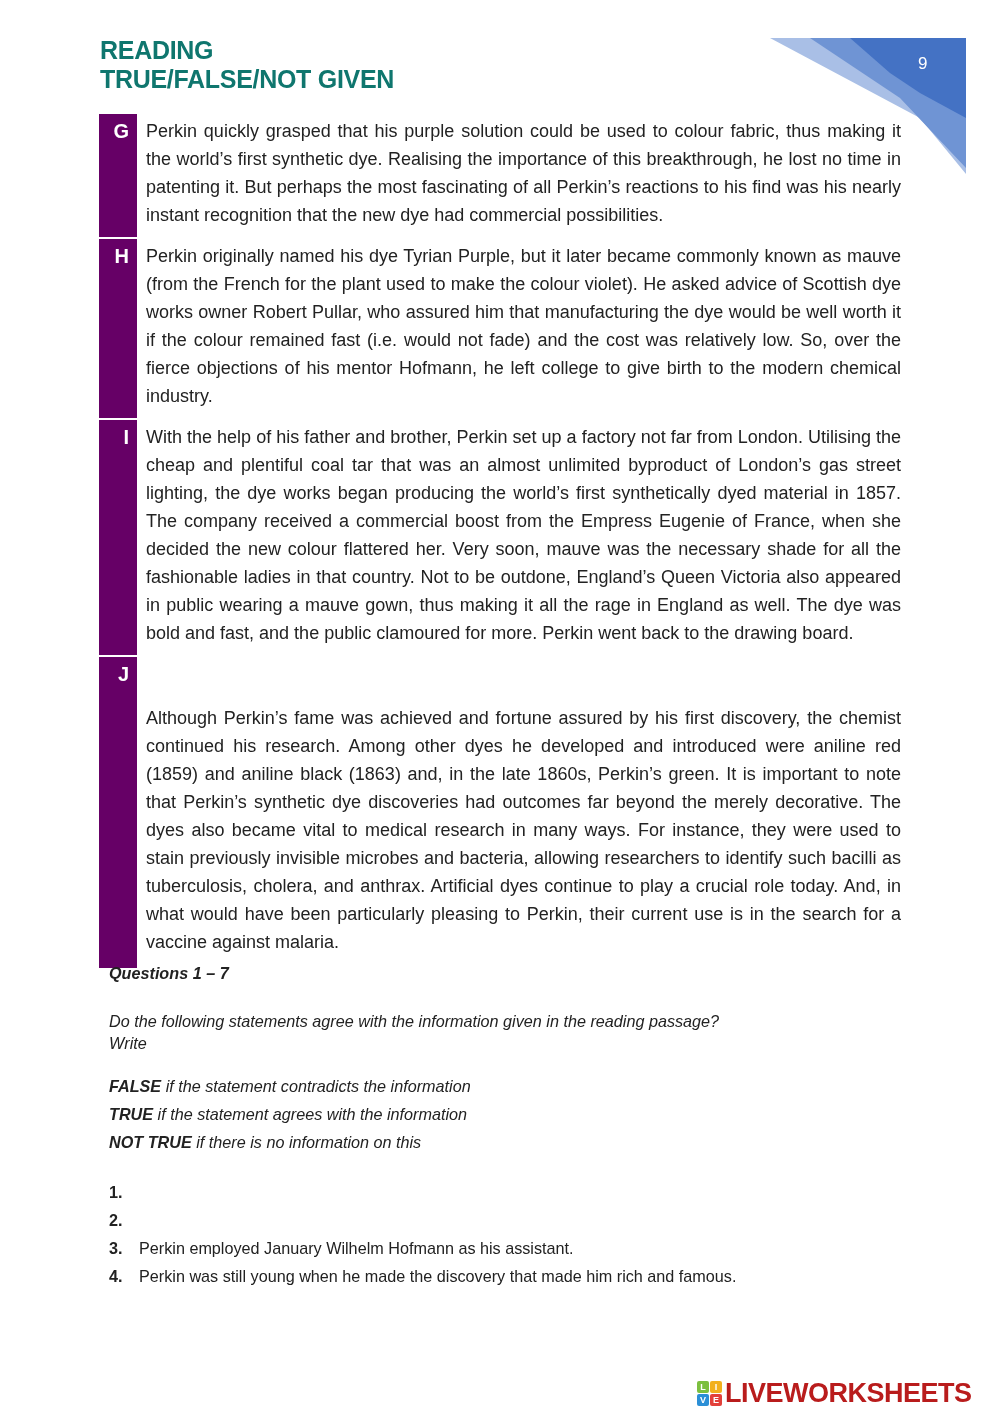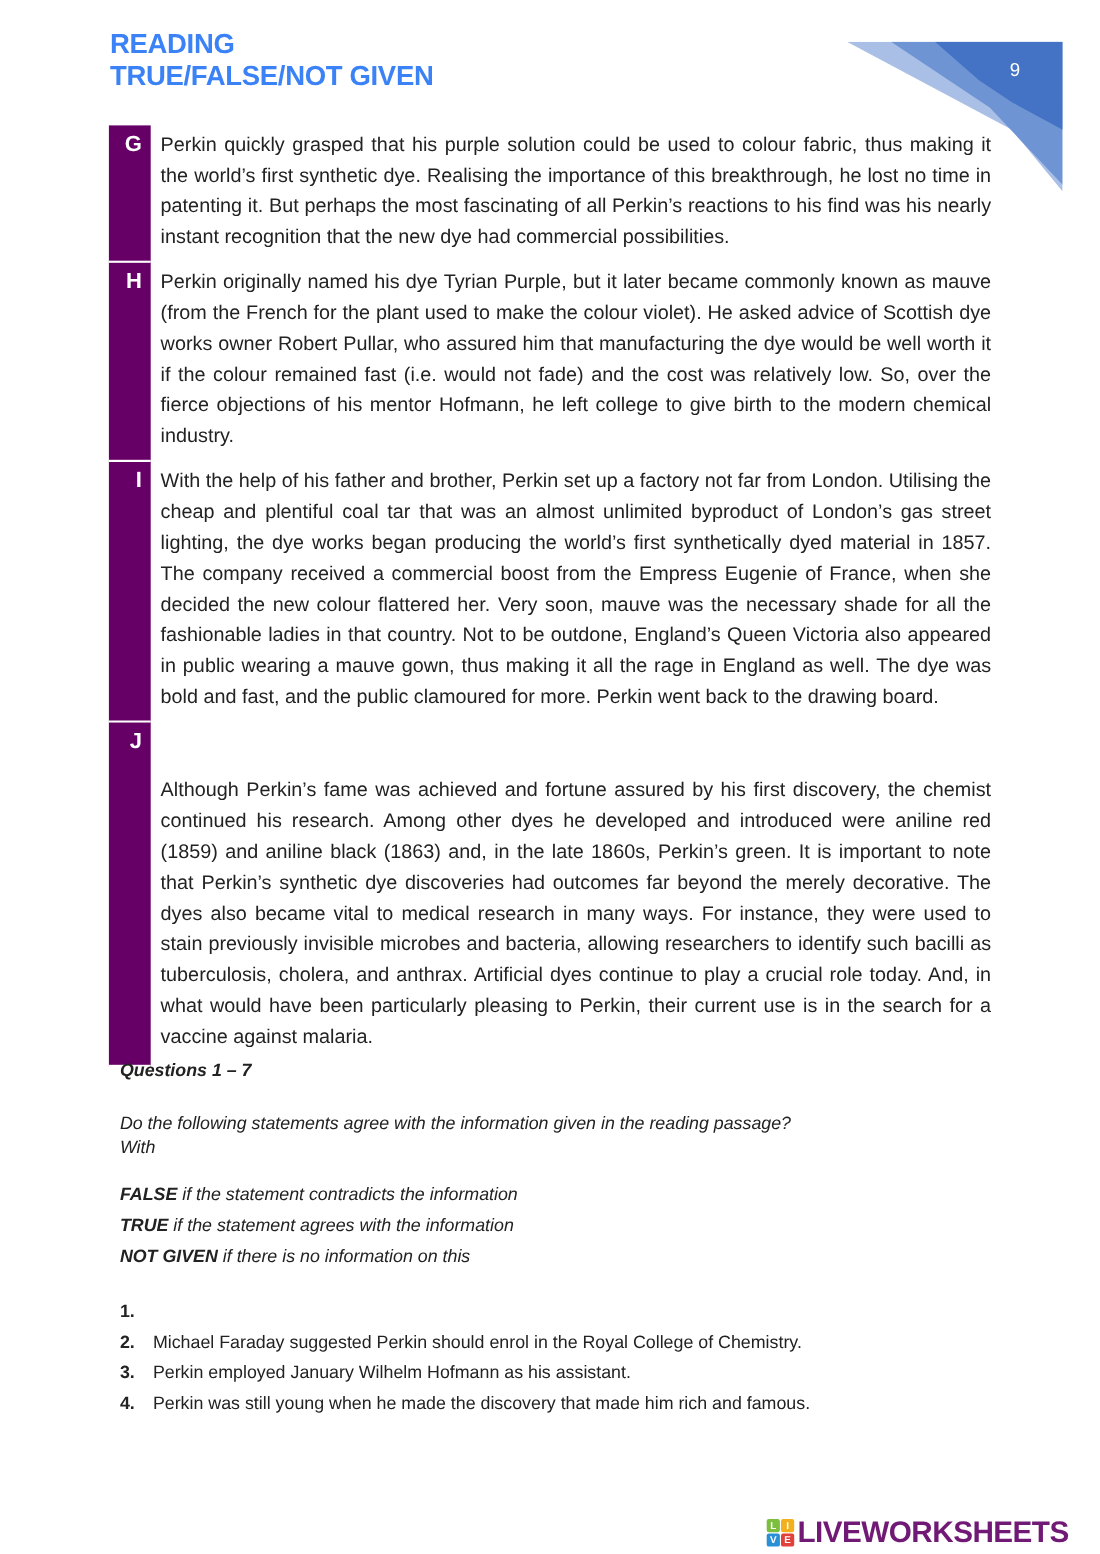--- a/index.html
+++ b/index.html
@@ -1,23 +1,23 @@
 <!DOCTYPE html>
 <html><head>
   <meta charset="utf-8">
   <style>
     html, body { margin: 0; padding: 0; background: #ffffff; }
     body {
       width: 1000px; height: 1413px; position: relative; overflow: hidden;
       font-family: "Liberation Sans", sans-serif; color: #1a1a1a;
     }
     .title {
-      position: absolute; left: 100px; top: 26px;
+      position: absolute; left: 100px; top: 36px;
       font-family: "Liberation Sans", sans-serif; font-weight: bold;
-      font-size: 25px; line-height: 29px; color: #3b82f6; letter-spacing: -0.3px;
+      font-size: 25px; line-height: 29px; color: #0f766e; letter-spacing: -0.3px;
     }
     .corner { position: absolute; left: 770px; top: 38px; width: 196px; height: 136px; }
     .page-num {
       position: absolute; left: 918px; top: 54px; color: #ffffff;
       font-size: 17px; font-family: "Liberation Sans", sans-serif;
     }
     .passage { position: absolute; left: 99px; top: 114px; width: 802px; }
     .para { display: flex; position: relative; }
     .para-label {
       width: 38px; flex: 0 0 38px; background: #660066; color: #ffffff;
@@ -38,21 +38,21 @@
     .q-instr { font-style: italic; margin-bottom: 0; height: 22px; }
     .q-write { font-style: italic; margin-bottom: 16px; height: 22px; }
     .legend-line { font-style: italic; height: 28px; line-height: 28px; }
     .legend-line b { font-weight: bold; }
     .q-list { margin-top: 22px; }
     .q-item { display: flex; height: 28px; line-height: 28px; }
     .q-num { width: 30px; font-weight: bold; }
     .logo { position: absolute; left: 697px; top: 1378px; display: flex; align-items: center; }
     .logo-grid { display: grid; grid-template-columns: 12px 12px; grid-template-rows: 12px 12px; gap: 1px; margin-right: 3px; }
     .logo-cell { font-size: 9px; font-weight: bold; color: #fff; text-align: center; line-height: 12px; border-radius: 2px; }
-    .logo-text { font-family: "Liberation Sans", sans-serif; font-weight: bold; font-size: 27px; color: #701a75; letter-spacing: -0.5px; }
+    .logo-text { font-family: "Liberation Sans", sans-serif; font-weight: bold; font-size: 27px; color: #b91c1c; letter-spacing: -0.5px; }
   </style>
 </head>
 <body>
 
 <div class="title">
   <div>READING</div>
   <div>TRUE/FALSE/NOT GIVEN</div>
 </div>
 
 <svg class="corner" viewBox="0 0 196 136" xmlns="http://www.w3.org/2000/svg">
@@ -77,33 +77,32 @@
   </div>
   <div class="para">
     <div class="para-label">J</div>
     <div class="para-text last">Although Perkin’s fame was achieved and fortune assured by his first discovery, the chemist continued his research. Among other dyes he developed and introduced were aniline red (1859) and aniline black (1863) and, in the late 1860s, Perkin’s green. It is important to note that Perkin’s synthetic dye discoveries had outcomes far beyond the merely decorative. The dyes also became vital to medical research in many ways. For instance, they were used to stain previously invisible microbes and bacteria, allowing researchers to identify such bacilli as tuberculosis, cholera, and anthrax. Artificial dyes continue to play a crucial role today. And, in what would have been particularly pleasing to Perkin, their current use is in the search for a vaccine against malaria.</div>
   </div>
 </div>
 
 <div class="questions">
   <div class="q-heading">Questions 1 – 7</div>
   <div class="q-instr">Do the following statements agree with the information given in the reading passage?</div>
-  <div class="q-write">With</div>
+  <div class="q-write">Write</div>
   <div>
     <div class="legend-line"><b>FALSE</b><span> if the statement contradicts the information</span></div>
     <div class="legend-line"><b>TRUE</b><span> if the statement agrees with the information</span></div>
-    <div class="legend-line"><b>NOT GIVEN</b><span> if there is no information on this</span></div>
+    <div class="legend-line"><b>NOT TRUE</b><span> if there is no information on this</span></div>
   </div>
   <div class="q-list">
     <div class="q-item">
       <span class="q-num">1.</span>
     </div>
     <div class="q-item">
       <span class="q-num">2.</span>
-      <span>Michael Faraday suggested Perkin should enrol in the Royal College of Chemistry.</span>
     </div>
     <div class="q-item">
       <span class="q-num">3.</span>
       <span>Perkin employed January Wilhelm Hofmann as his assistant.</span>
     </div>
     <div class="q-item">
       <span class="q-num">4.</span>
       <span>Perkin was still young when he made the discovery that made him rich and famous.</span>
     </div>
   </div>

